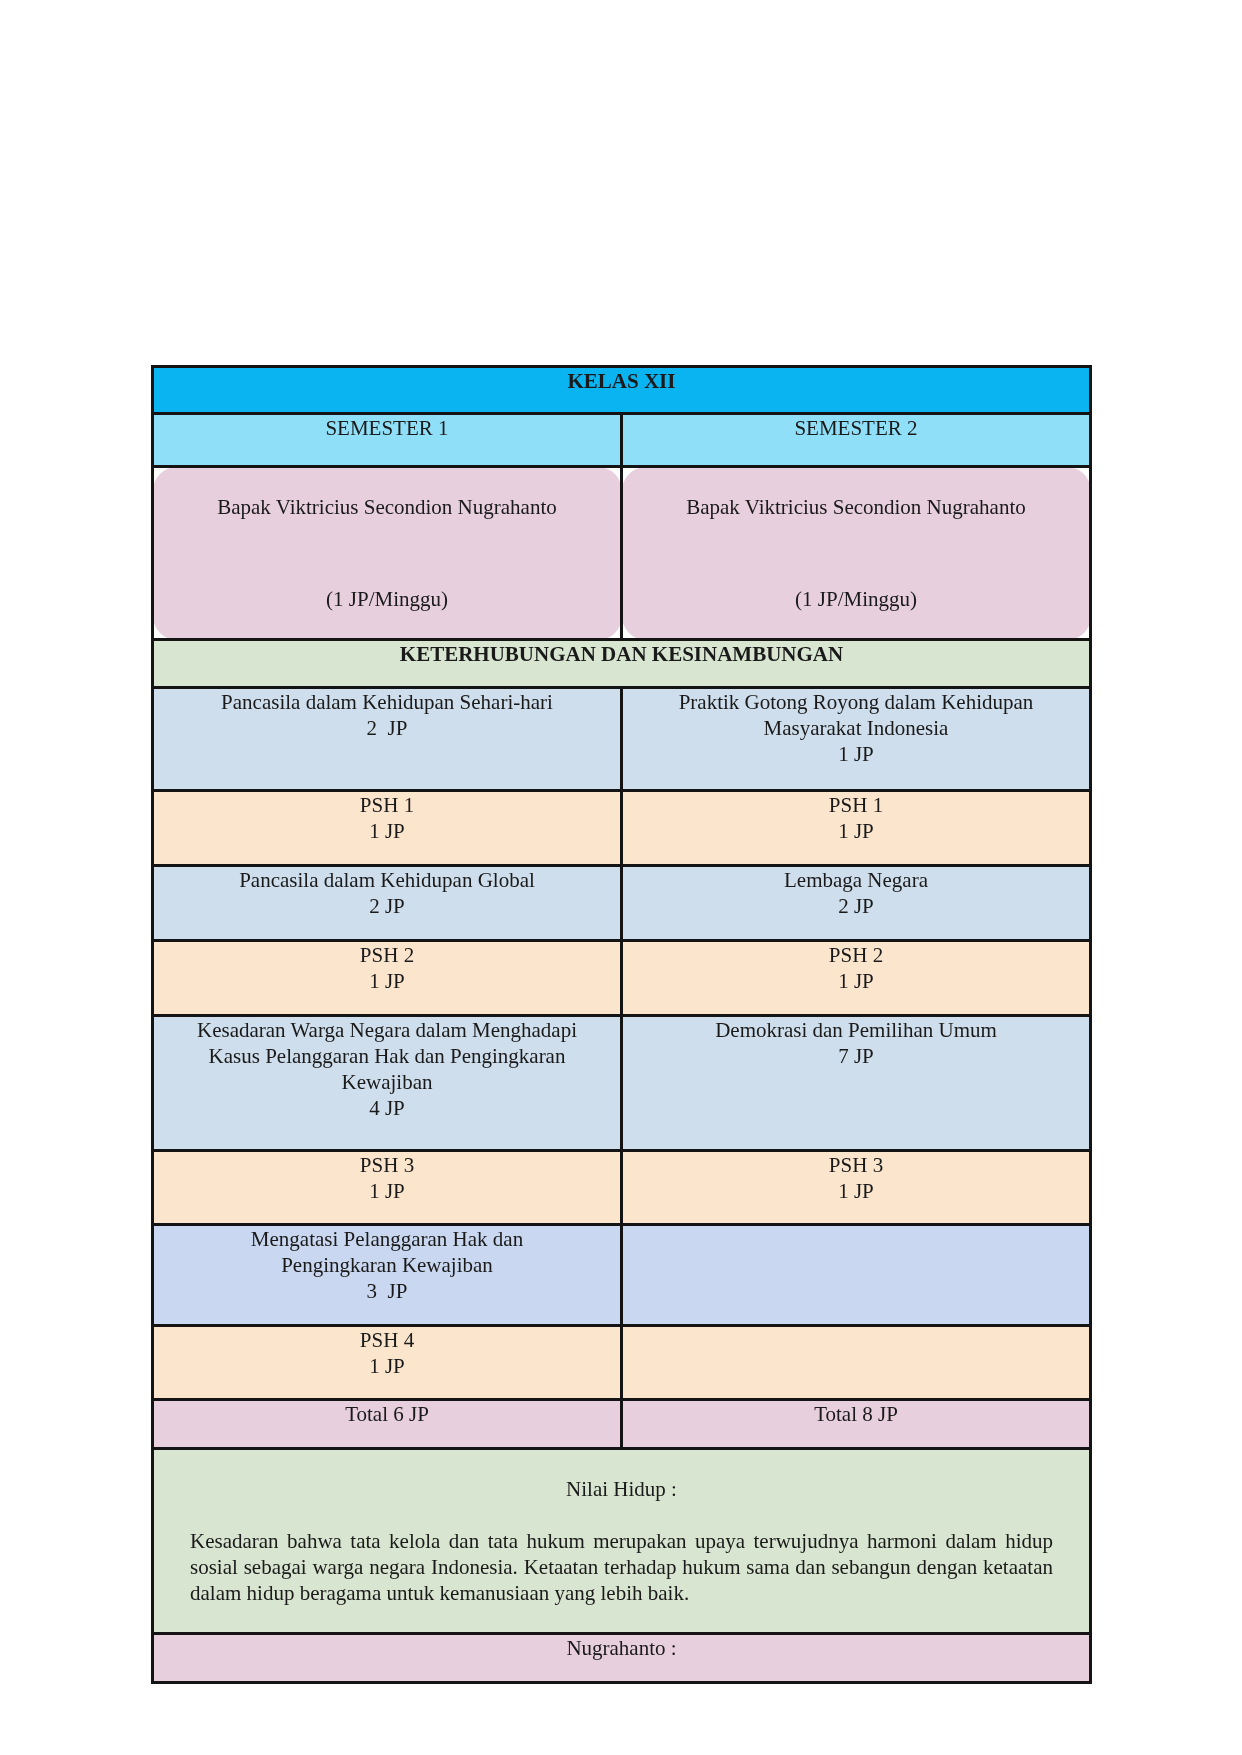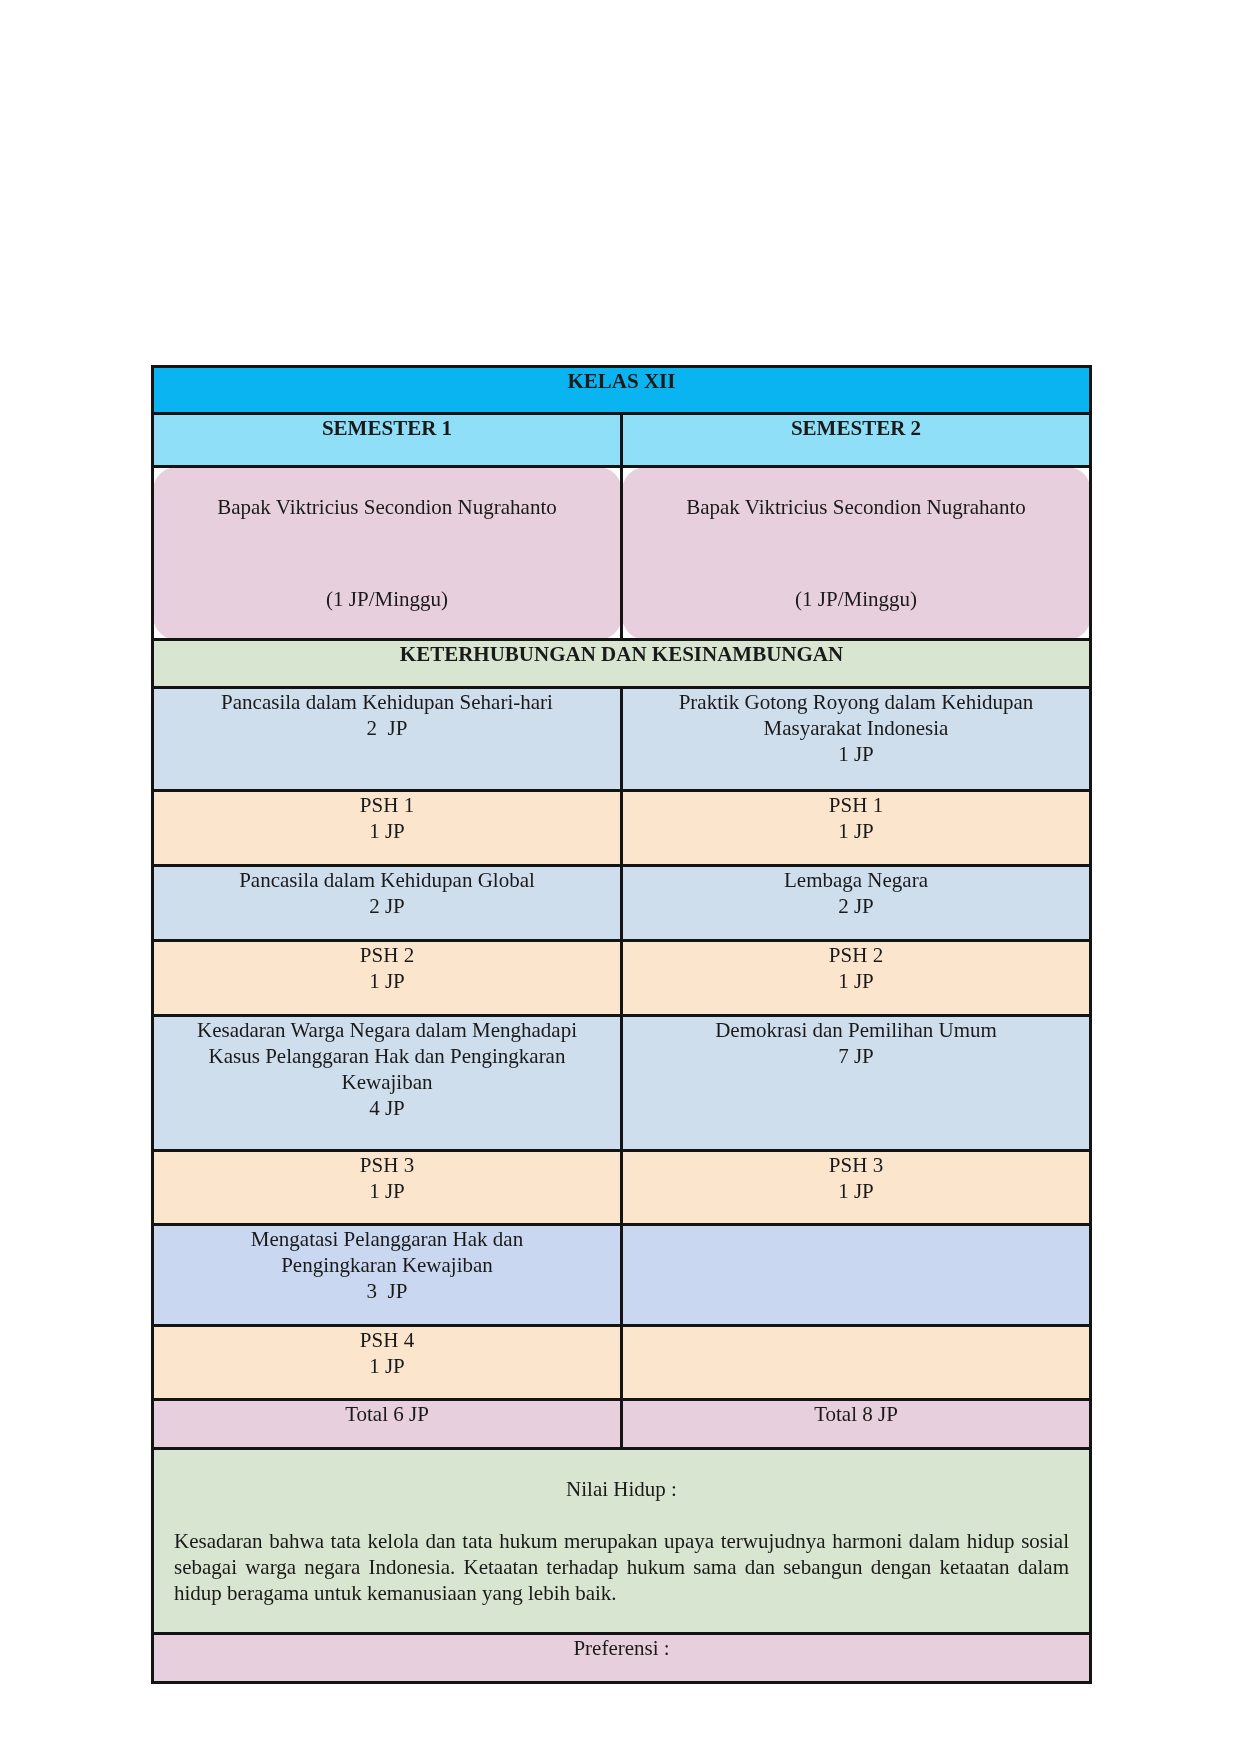--- a/index.html
+++ b/index.html
@@ -1,24 +1,24 @@
 <!DOCTYPE html>
 <html><head>
 <meta charset="utf-8">
 <style>
   html,body{margin:0;padding:0;background:#ffffff;}
   .sheet{position:relative;width:1242px;height:1755px;background:#ffffff;overflow:hidden;
          font-family:"Liberation Serif", serif;color:#1a1a1a;}
   table.jadwal{position:absolute;left:151px;top:365px;width:941px;border-collapse:collapse;
          table-layout:fixed;font-size:21px;line-height:26px;}
-  table.jadwal td{border:3px solid #141414;text-align:center;padding:0 8px;
+  table.jadwal td{border:3px solid #141414;text-align:center;padding:0 24px;
          white-space:pre-line;vertical-align:top;overflow:hidden;}
   
   .r-title td{background:#0ab4f1;font-weight:bold;vertical-align:middle;}
-  .r-sem td{background:#90dff8;font-weight:bold;vertical-align:middle;}
+  .r-sem td{background:#90dff8;font-weight:normal;vertical-align:middle;}
   .r-teacher td{background:#e7cfdd;padding-top:10px;border-radius:24px;}
   .r-section td{background:#d8e5d0;font-weight:bold;vertical-align:middle;}
   .r-topic td{background:#cfdeec;padding-top:9px;margin-left:14px;}
   .r-topic-alt td{background:#c9d7f0;padding-top:9px;}
   .r-psh td{background:#fbe5cd;padding-top:9px;}
   .r-total td{background:#e7cfdd;vertical-align:middle;}
   .r-nilai td{background:#d8e5d0;padding-top:7px;}
   .r-pref td{background:#e7cfdd;vertical-align:middle;}
   
   .h44 td{height:44px}.h50 td{height:50px}.h104 td{height:104px}.h45 td{height:45px}
@@ -110,17 +110,17 @@
       <td>Total 6 JP</td>
       <td>Total 8 JP</td>
     </tr>
     <tr class="r-nilai h128">
       <td colspan="2">
         <div class="nh-title">Nilai Hidup :</div>
         <div class="nh-body">Kesadaran bahwa tata kelola dan tata hukum merupakan upaya terwujudnya harmoni dalam hidup sosial sebagai warga negara Indonesia. Ketaatan terhadap hukum sama dan sebangun dengan ketaatan dalam hidup beragama untuk kemanusiaan yang lebih baik.</div>
       </td>
     </tr>
     <tr class="r-pref h46">
-      <td colspan="2">Preferensi :</td>
+      <td colspan="2">Nugrahanto :</td>
     </tr>
   </tbody>
     </table>
 </div>
 
 </body></html>

